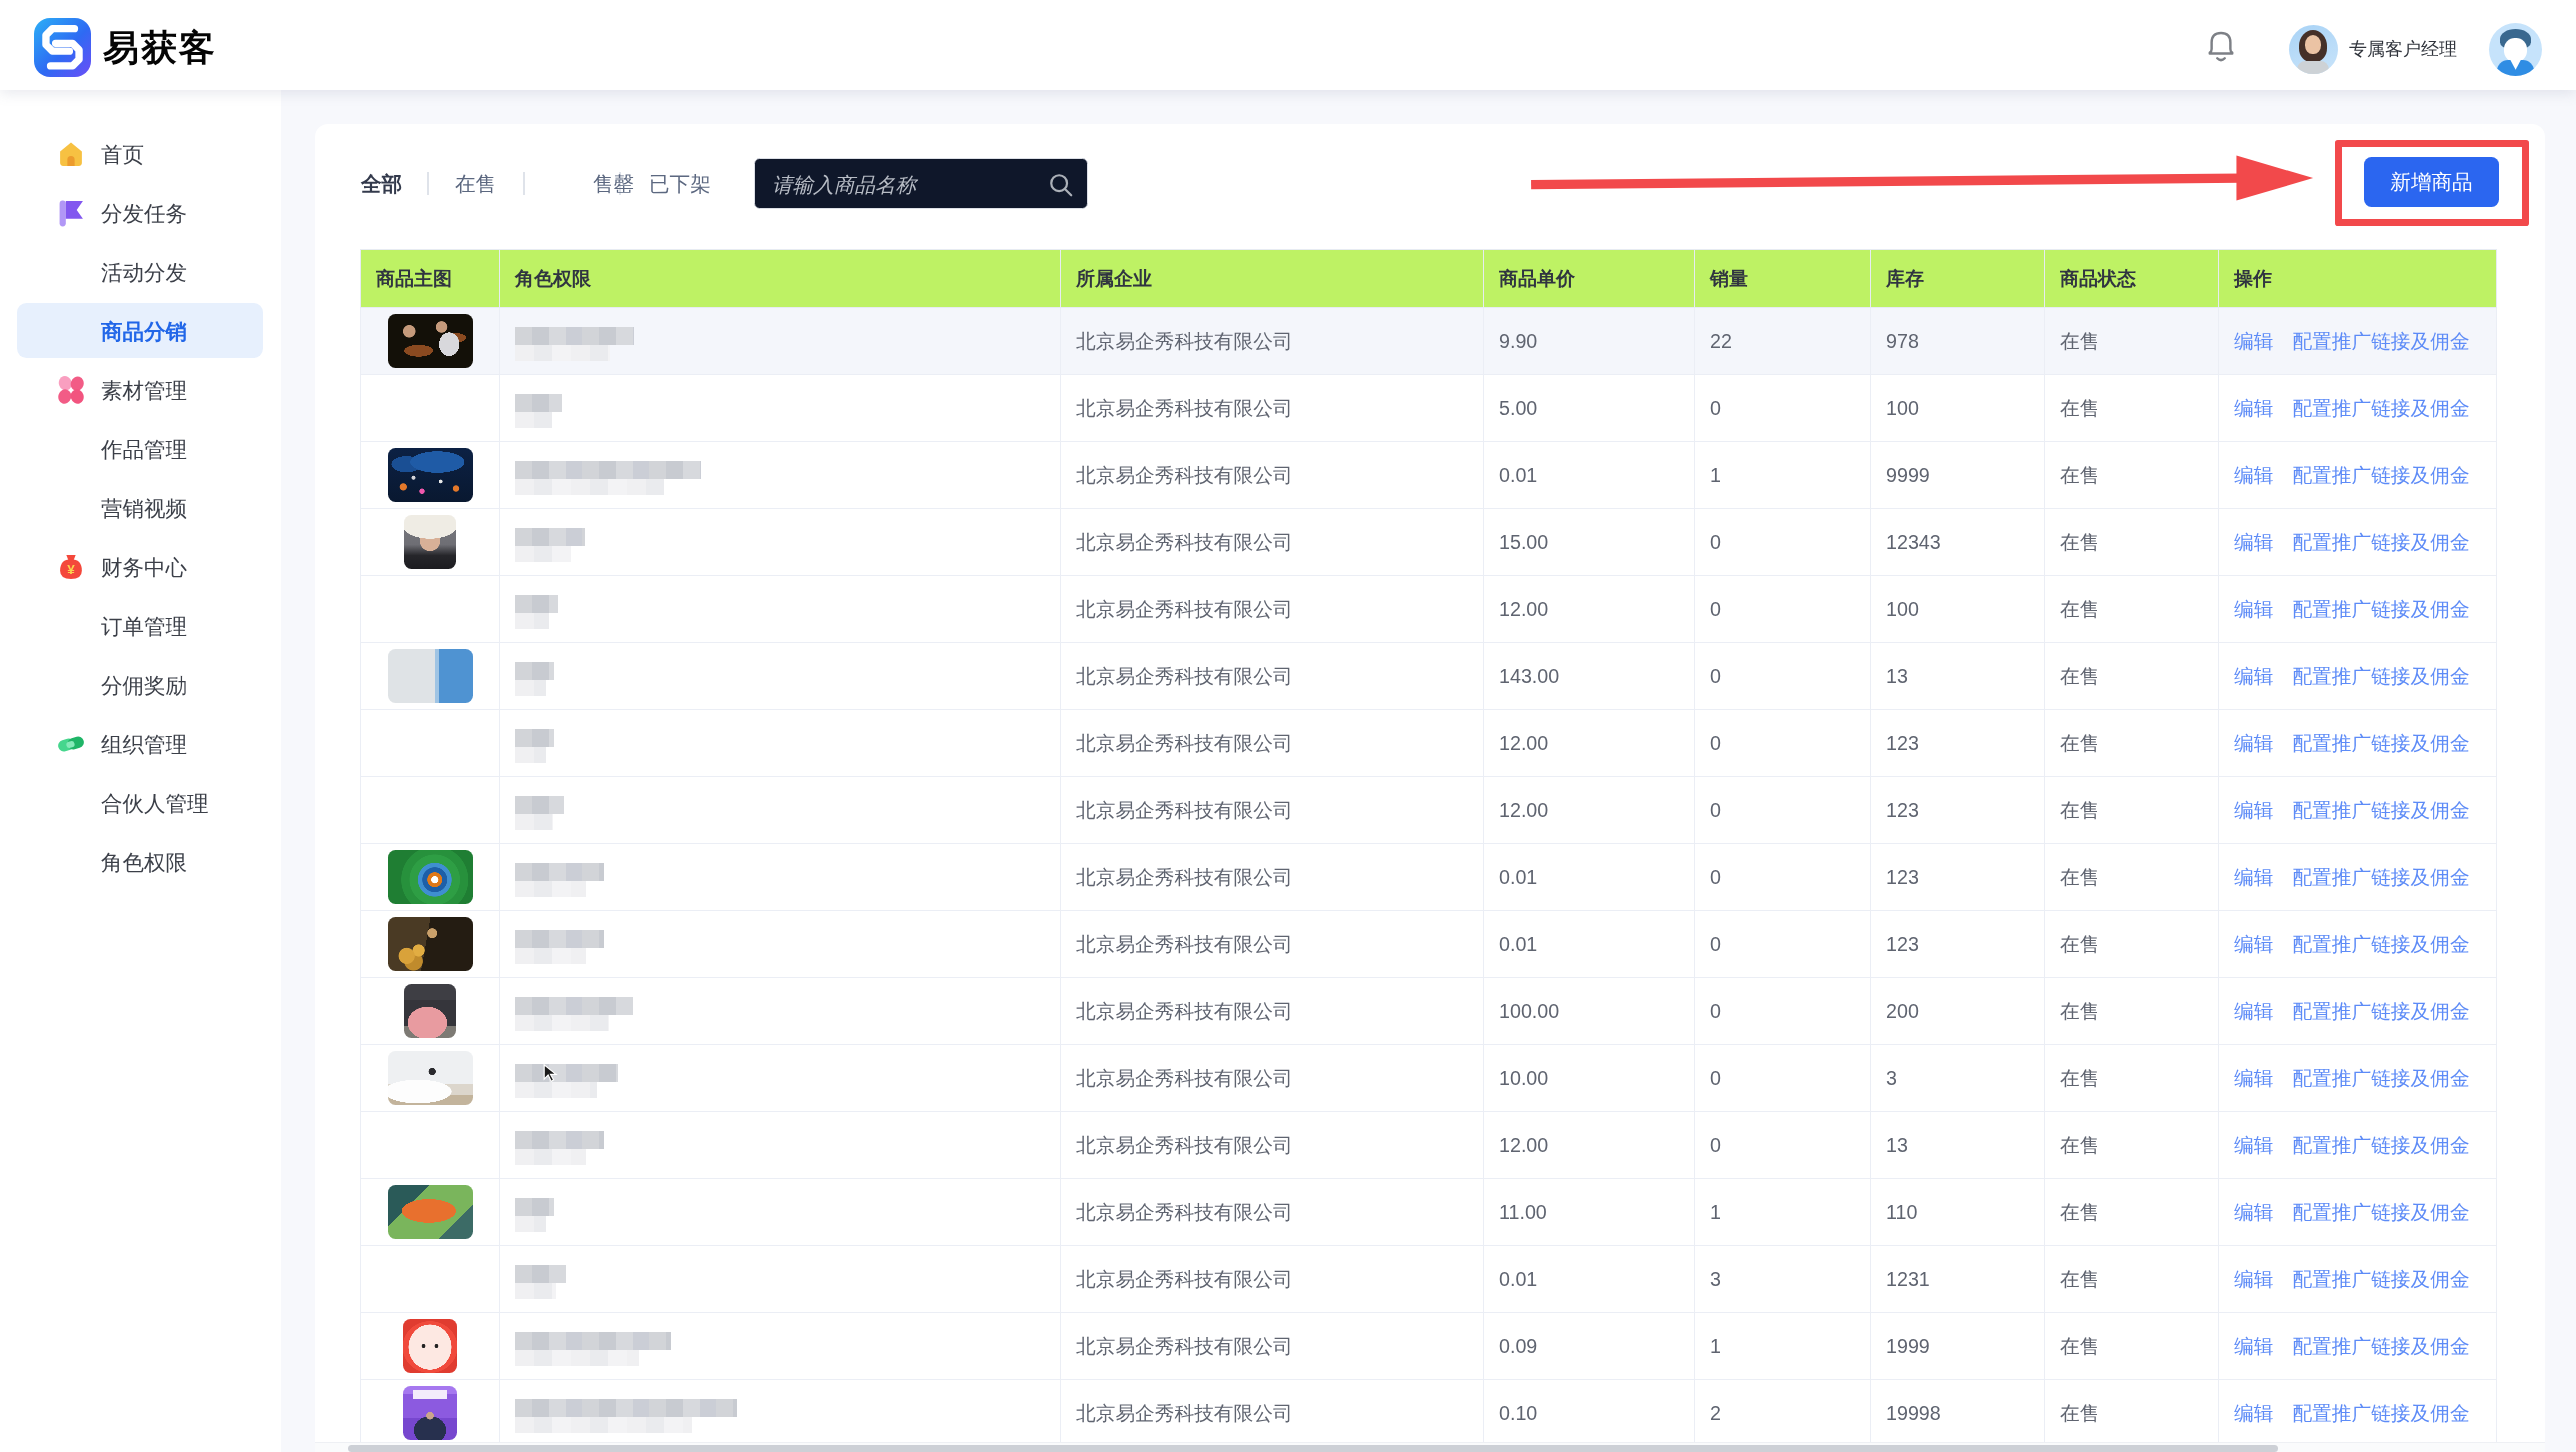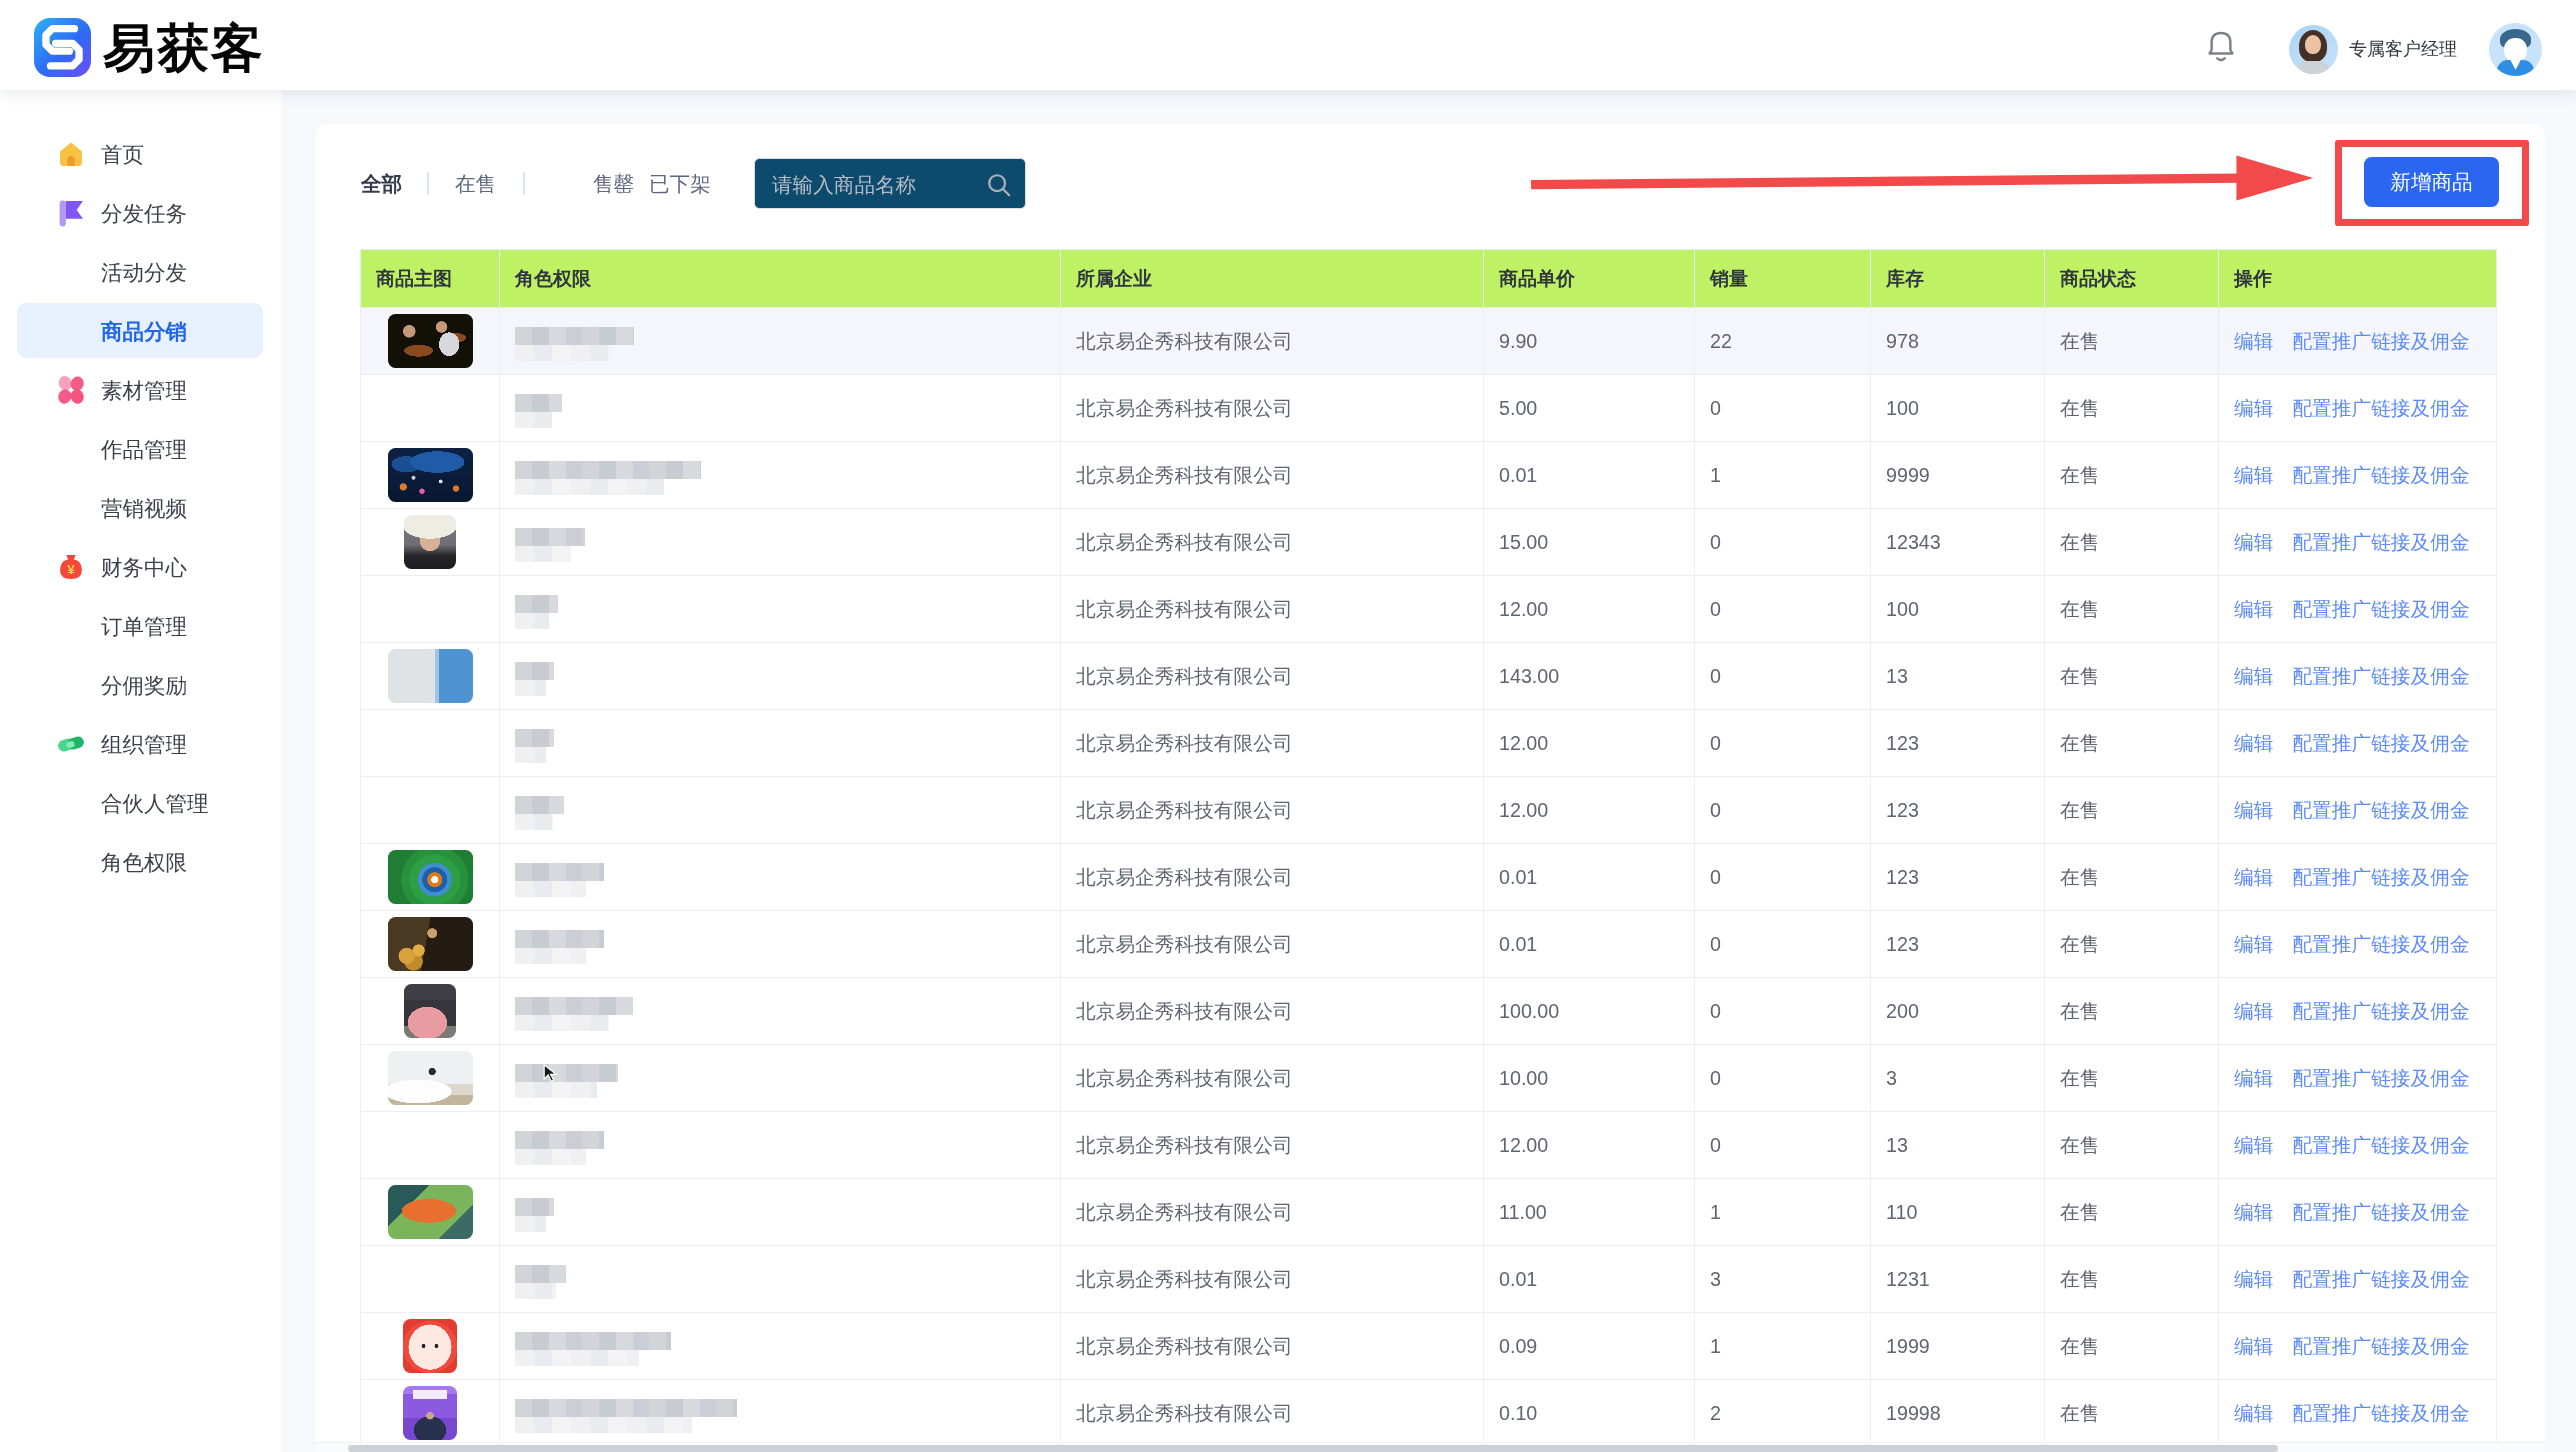--- a/index.html
+++ b/index.html
@@ -1,19 +1,19 @@
 <!DOCTYPE html>
 <html lang="zh" style="font-size:15px"><head><meta charset="utf-8">
 <style>
 *{margin:0;padding:0;box-sizing:border-box;}
 html,body{width:2576px;height:1453px;overflow:hidden;}
 body{font-family:"Liberation Sans",sans-serif;background:#f7f8fc;position:relative;}
 .topbar{position:absolute;left:0;top:0;width:2576px;height:90px;background:#fff;z-index:3;box-shadow:0 3.7px 13px rgba(110,120,150,.16);}
 .logoicon{position:absolute;left:34px;top:18px;width:57px;height:59px;border-radius:16px;background:linear-gradient(135deg,#2cb0f6 0%,#2e6af3 55%,#6b4ef7 100%);}
-.logotxt{position:absolute;left:103px;top:20.6px;font-size:52px;font-weight:900;color:#050505;letter-spacing:1.9px;line-height:54px;}
+.logotxt{position:absolute;left:103px;top:20.6px;font-size:36px;font-weight:900;color:#050505;letter-spacing:1.9px;line-height:54px;}
 .bell{position:absolute;left:2206px;top:30px;}
 .av1{position:absolute;left:2289px;top:25px;width:49px;height:49px;border-radius:50%;overflow:hidden;background:linear-gradient(160deg,#a9d3f6 0%,#c9e4fa 100%);}
 .av1 .hair{position:absolute;left:10.3px;top:4.7px;width:28px;height:32px;border-radius:50% 50% 42% 42%;background:#453028;}
 .av1 .face{position:absolute;left:16px;top:10.3px;width:16px;height:19px;border-radius:50% 50% 46% 46%;background:#ebc3a4;}
 .av1 .body{position:absolute;left:8.4px;top:36px;width:32px;height:15px;border-radius:8.4px 8.4px 0 0;background:#cdd2d6;}
 .mgr{position:absolute;left:2349px;top:37px;font-size:18px;color:#30343c;line-height:25px;}
 .av2{position:absolute;left:2489px;top:22.5px;width:53px;height:53px;border-radius:50%;overflow:hidden;background:#c6e3fb;}
 .av2 .hair{position:absolute;left:11.2px;top:6.6px;width:31px;height:19.7px;border-radius:50% 50% 34% 34%;background:#39688f;}
 .av2 .face{position:absolute;left:15px;top:15px;width:23.4px;height:24px;border-radius:46%;background:#fff;}
 .av2 .body{position:absolute;left:8.4px;top:37px;width:37px;height:19px;border-radius:11.2px 11.2px 0 0;background:#2f8de4;}
@@ -22,21 +22,21 @@
 .menu{position:absolute;left:0;top:34px;width:281px;}
 .mi{position:relative;height:59px;}
 .mi .txt{position:absolute;left:101px;top:50%;transform:translateY(-50%);font-size:21.5px;color:#3b3f48;}
 .mi.sel .bg{position:absolute;left:17px;top:1.9px;width:246px;height:55px;background:#e7f0fd;border-radius:9.4px;}
 .mi.sel .txt{color:#2166e8;font-weight:bold;}
 .mi .ic{position:absolute;left:57px;top:50%;transform:translateY(-50%);width:28px;height:28px;}
 .card{position:absolute;left:315px;top:124px;width:2230px;height:1339px;background:#fff;border-radius:13px;}
 .tab{position:absolute;top:170px;font-size:20.6px;color:#5c6880;z-index:1;}
 .tab.act{color:#333a4c;font-weight:bold;}
 .tsep{position:absolute;top:172px;width:1.9px;height:22.5px;background:#dfe3ea;}
-.search{position:absolute;left:1068px;top:158px;width:272px;height:51px;border:1.9px solid #dcdfe6;border-radius:5.6px;background:#0c4a6e;}
+.search{position:absolute;left:1068px;top:158px;width:334px;height:51px;border:1.9px solid #dcdfe6;border-radius:5.6px;background:#0f172a;font-style:italic;}
 .search .ph{position:absolute;left:17px;top:12px;font-size:20.6px;color:#b7bcc5;}
 .search svg{position:absolute;right:13px;top:13px;}
 .btn{position:absolute;left:2364px;top:157px;width:135px;height:50px;background:#2b66f0;border-radius:7.5px;color:#fff;font-size:20.6px;text-align:center;line-height:50px;z-index:2;}
 .redbox{position:absolute;left:2335px;top:140px;width:194px;height:86px;border:7.5px solid #f2494b;border-radius:2.8px;z-index:1;}
 .arrow{position:absolute;left:1531px;top:150px;z-index:1;}
 table{border-collapse:collapse;table-layout:fixed;position:absolute;left:360px;top:249px;width:2136px;}
 th,td{border:1.9px solid #ebeef5;font-weight:normal;overflow:hidden;}
 th{height:58px;background:#bef264;font-size:19px;font-weight:bold;color:#303540;text-align:left;padding-left:15px;border-color:#e7ebf2;}
 td{height:67px;font-size:19.7px;color:#5f6470;padding-left:15px;position:relative;}
 tr.hov td{background:#f4f6fb;}

